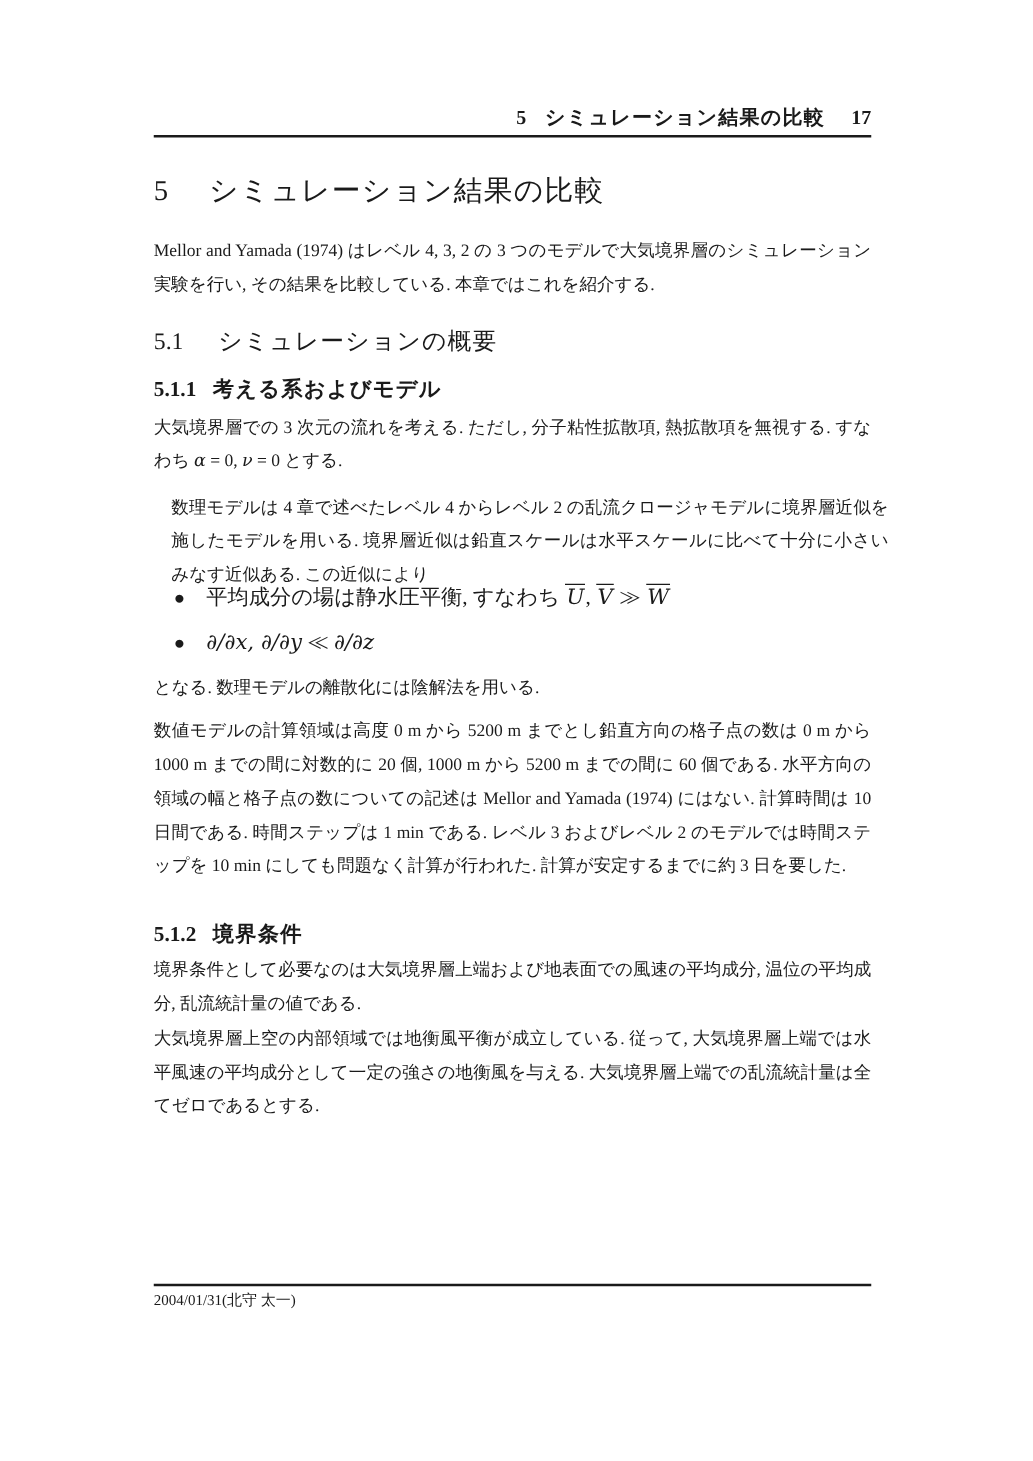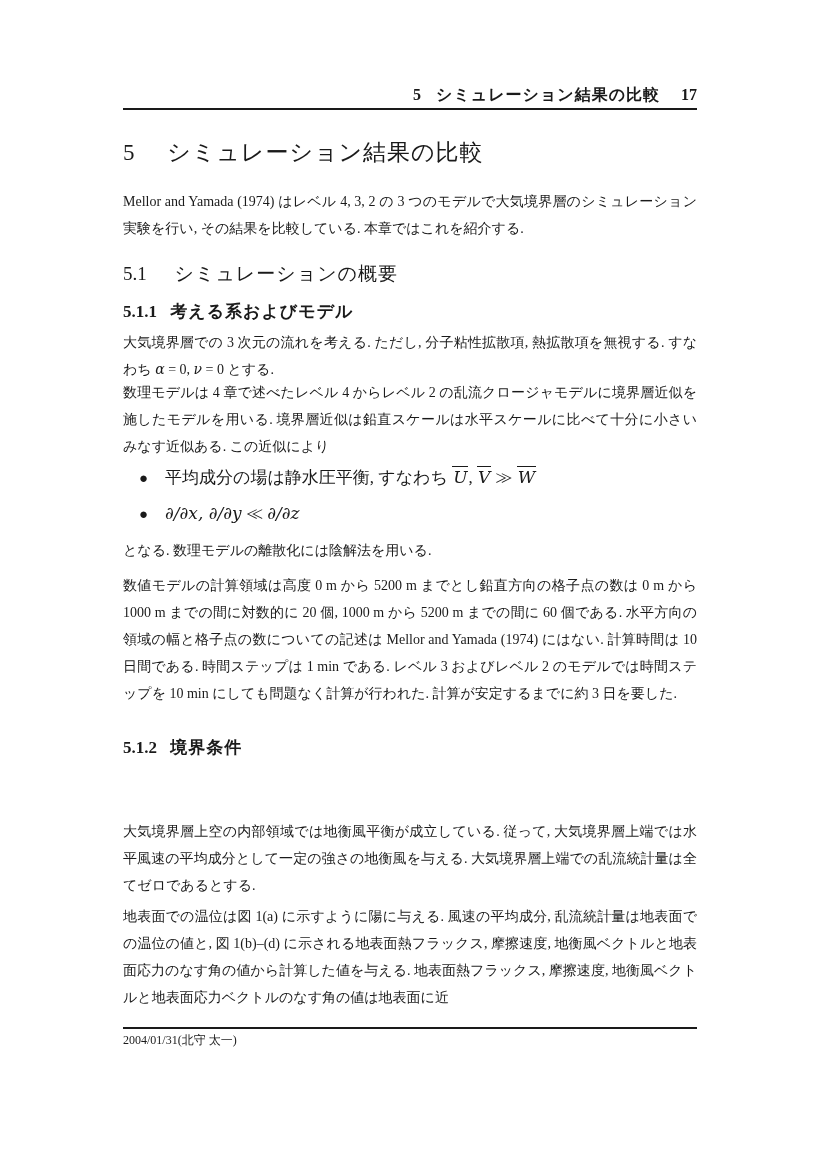--- a/index.html
+++ b/index.html
@@ -46,21 +46,21 @@
 
   
   .para {
     font-size: 14px;
     line-height: 27px;
     text-align: justify;
     margin: 0;
   }
   .p-intro    { top: 188px; }
   .p-system1  { top: 329px; }
-  .p-system2  { top: 379px; }
+  .p-system2  { top: 393px; margin-left: 14px; }
   .p-tonaru   { top: 537px; }
   .p-numeric  { top: 572px; }
   .p-bound1   { top: 763px; }
   .p-bound2   { top: 818px; }
   .p-surface  { top: 903px; }
 
   
   .item {
     display: flex;
     align-items: baseline;
@@ -126,21 +126,21 @@
   </div>
 
   <p class="abs para p-tonaru"><span>となる. 数理モデルの離散化には陰解法を用いる.</span></p>
   <p class="abs para p-numeric"><span>数値モデルの計算領域は高度 0 m から 5200 m までとし鉛直方向の格子点の数は 0 m から 1000 m までの間に対数的に 20 個, 1000 m から 5200 m までの間に 60 個である. 水平方向の領域の幅と格子点の数についての記述は Mellor and Yamada (1974) にはない. 計算時間は 10 日間である. 時間ステップは 1 min である. レベル 3 およびレベル 2 のモデルでは時間ステップを 10 min にしても問題なく計算が行われた. 計算が安定するまでに約 3 日を要した.</span></p>
 
   <div class="abs h-ssub h-ssub2">
     <span class="h-num">5.1.2</span>
     <span class="h-title">境界条件</span>
   </div>
 
+  <p class="abs para p-bound1"><span>境界条件として必要なのは大気境界層上端および地表面での風速の平均成分, 温位の平均成分, 乱流統計量の値である.</span></p>
   <p class="abs para p-bound2"><span>大気境界層上空の内部領域では地衡風平衡が成立している. 従って, 大気境界層上端では水平風速の平均成分として一定の強さの地衡風を与える. 大気境界層上端での乱流統計量は全てゼロであるとする.</span></p>
-  <p class="abs para p-surface"><span>地表面での温位は図 1(a) に示すように陽に与える. 風速の平均成分, 乱流統計量は地表面での温位の値と, 図 1(b)–(d) に示される地表面熱フラックス, 摩擦速度, 地衡風ベクトルと地表面応力のなす角の値から計算した値を与える. 地表面熱フラックス, 摩擦速度, 地衡風ベクトルと地表面応力ベクトルのなす角の値は地表面に近</span></p>
 
   <div class="abs rule ftr-rule"></div>
   <div class="abs ftr-text">
     <span>2004/01/31(北守 太一)</span>
   </div>
 
 </div>
 
 </body></html>

